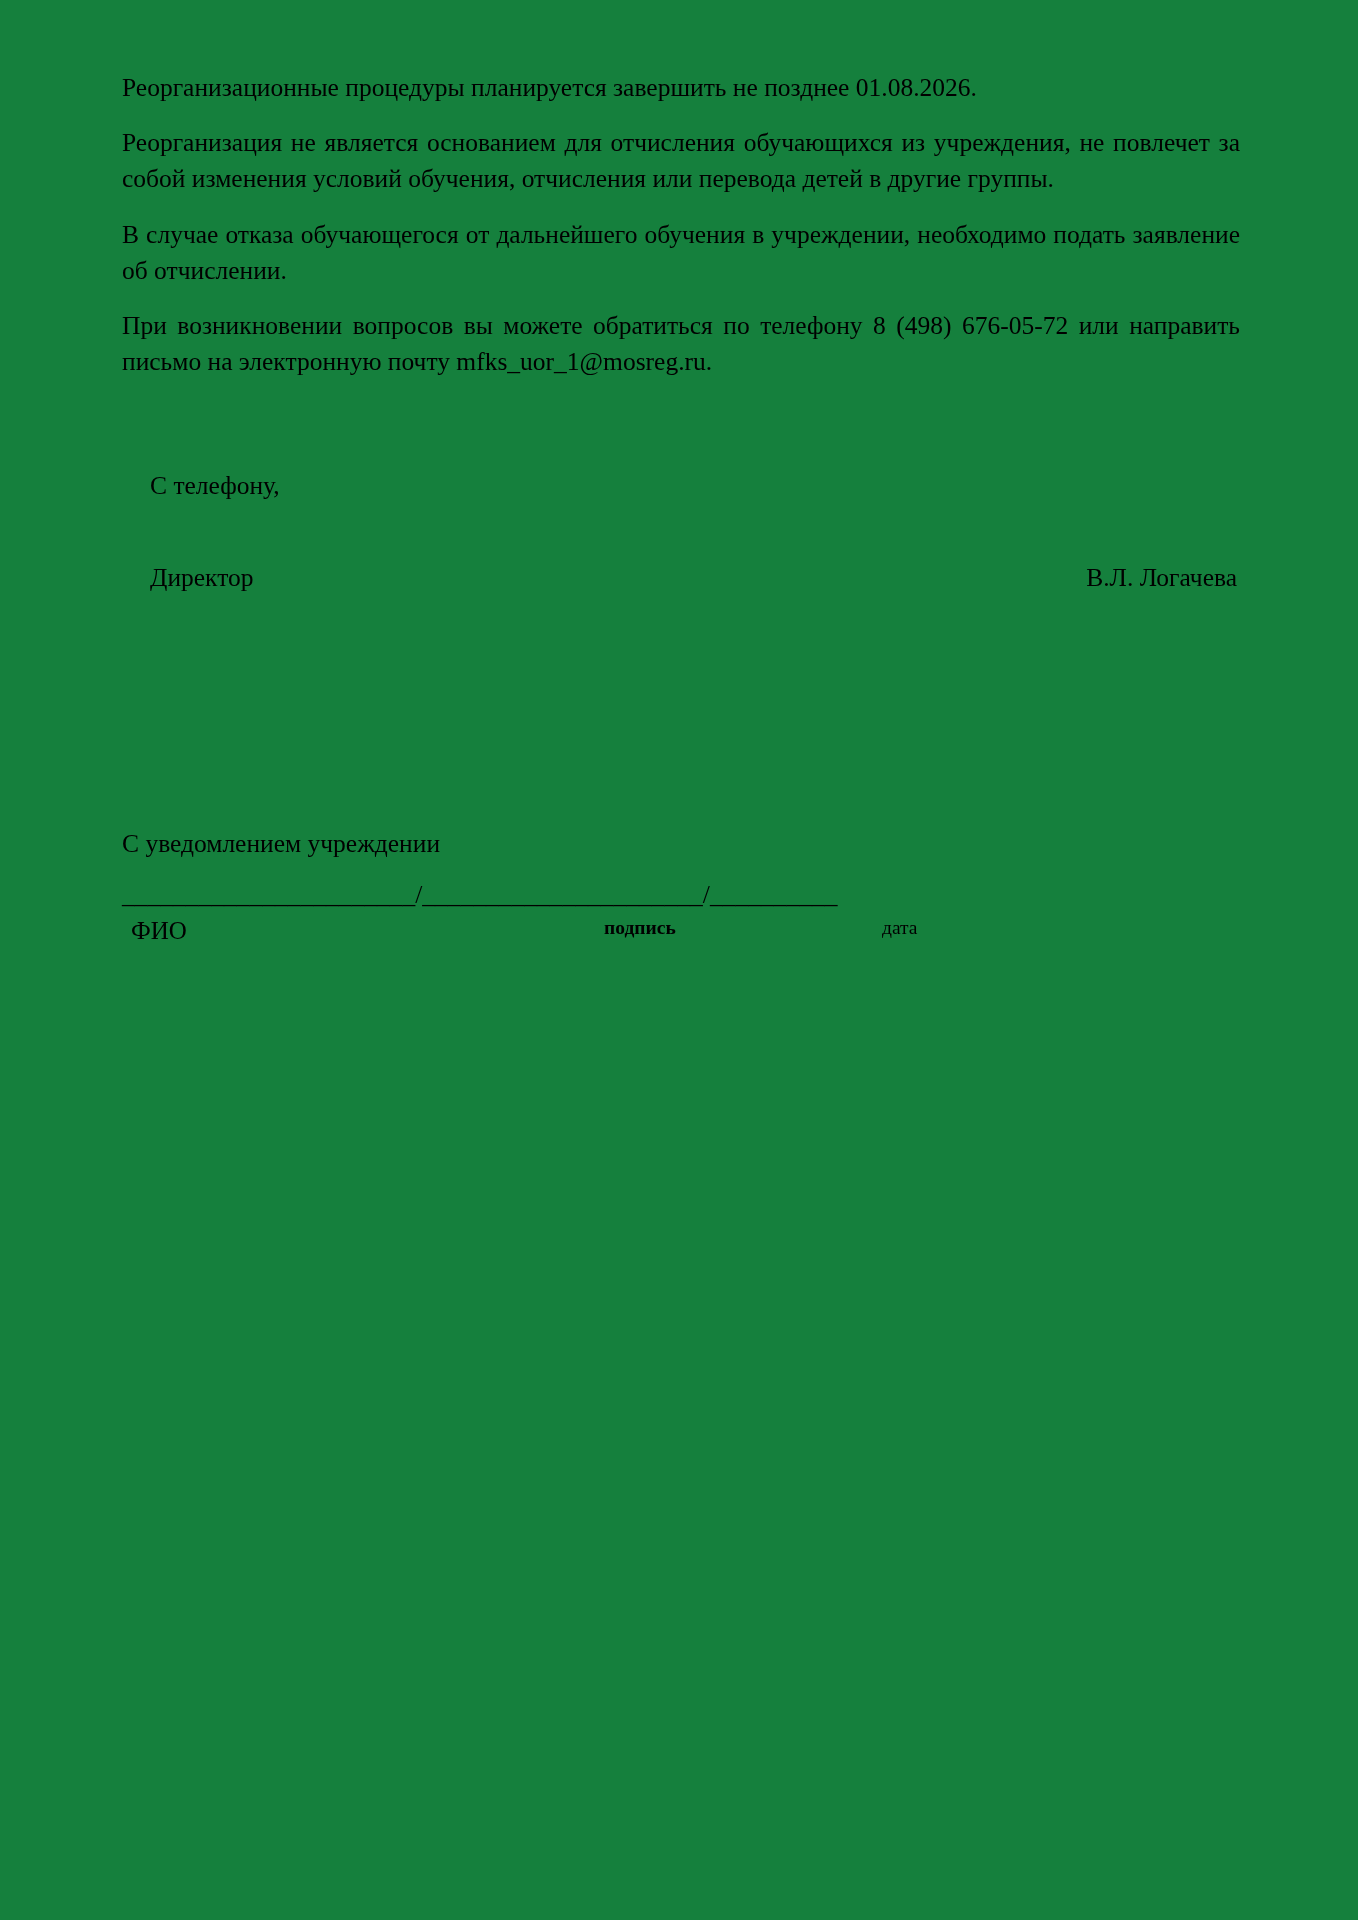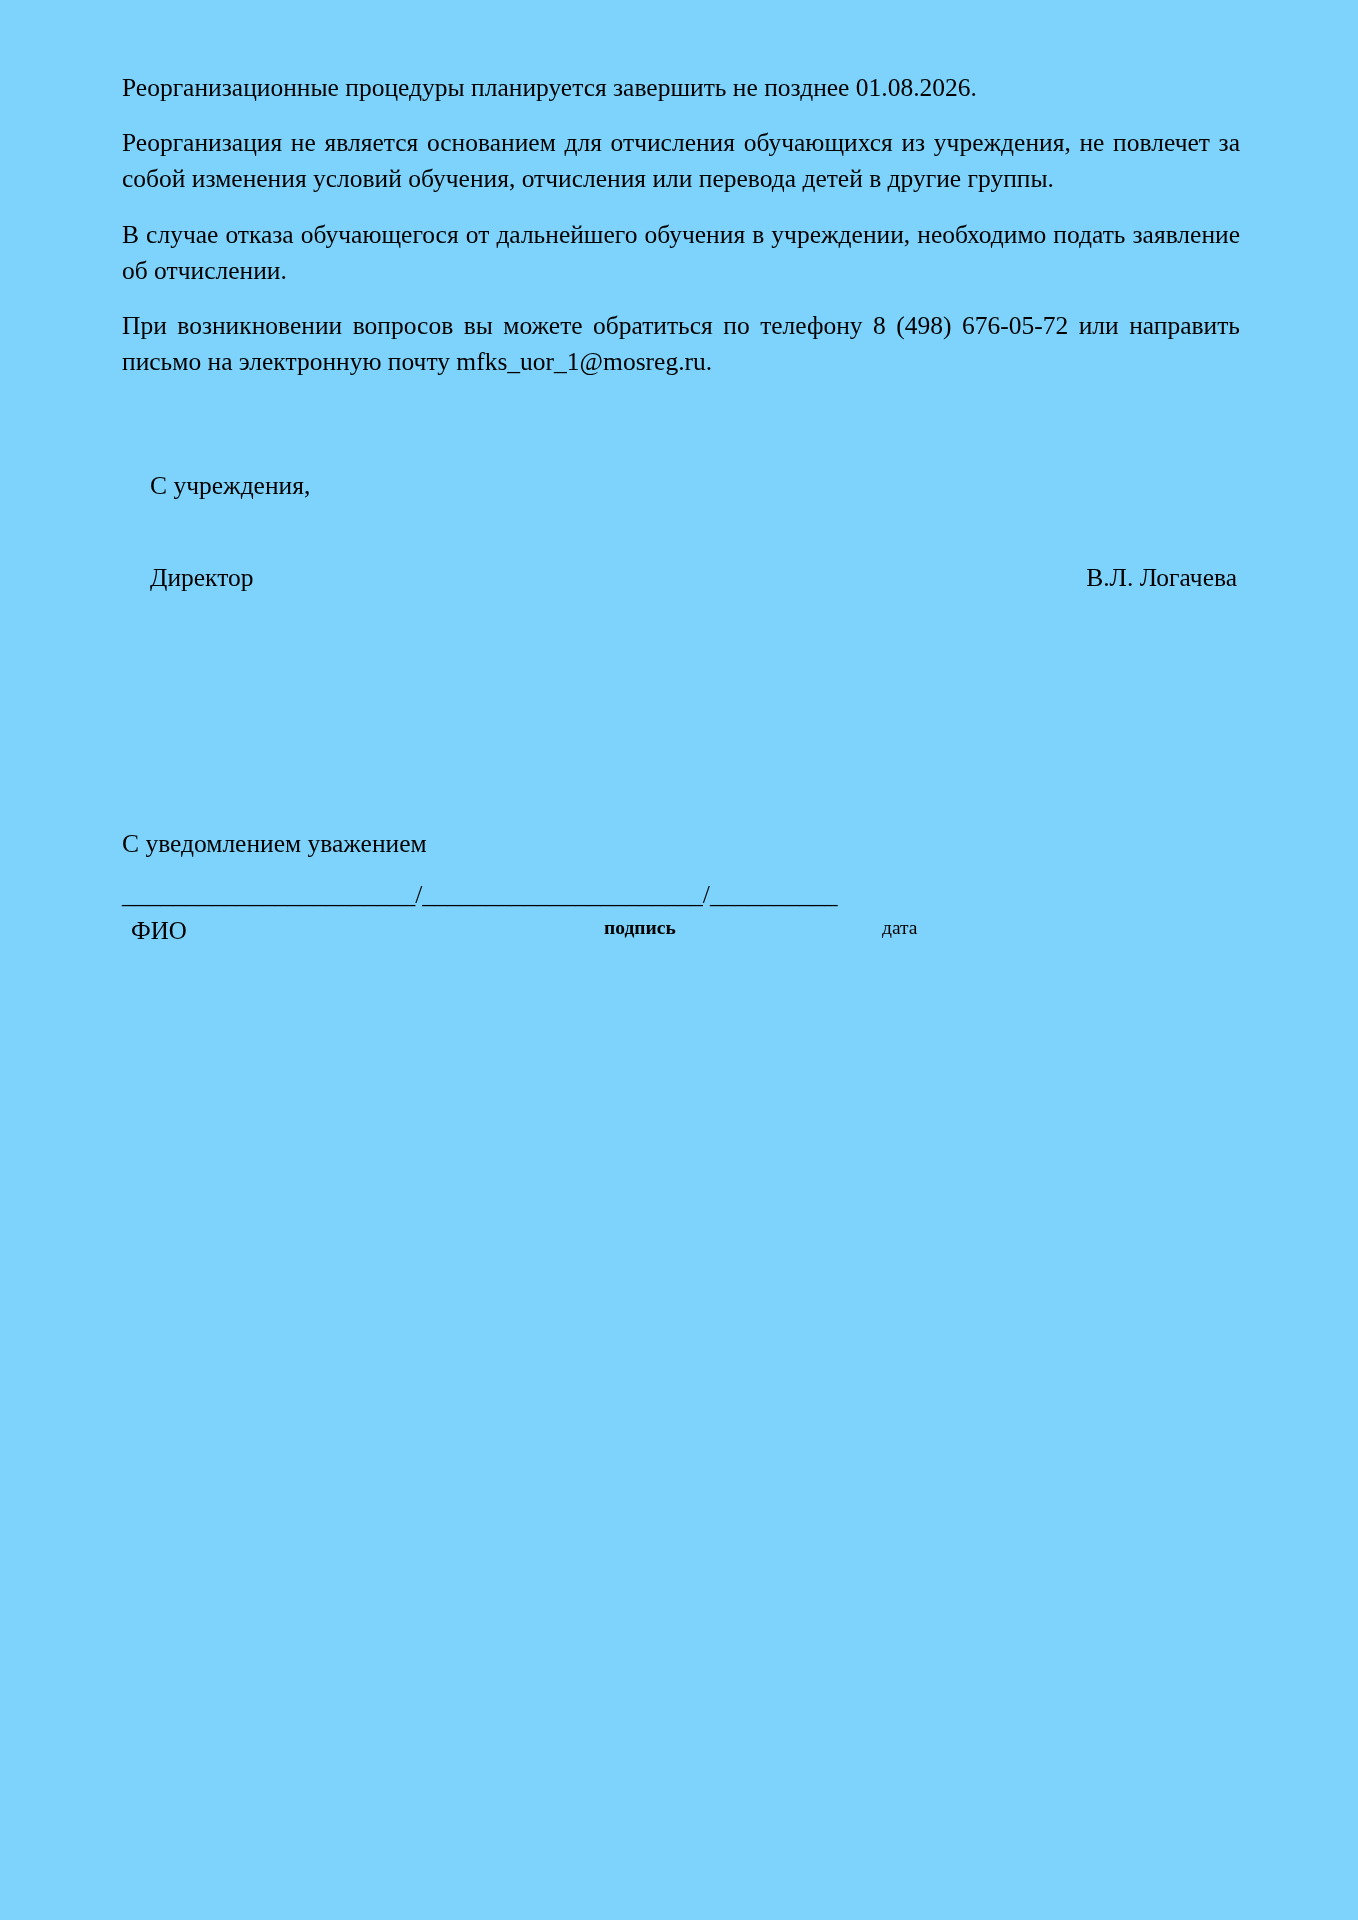--- a/index.html
+++ b/index.html
@@ -11,21 +11,21 @@
     width: 1358px;
     height: 1920px;
     font-family: "Liberation Serif", "DejaVu Serif", serif;
     color: #000000;
     -webkit-font-smoothing: antialiased;
   }
   .page {
     position: relative;
     width: 1358px;
     height: 1920px;
-    background: #7dd3fc;
+    background: #15803d;
     box-sizing: border-box;
     padding: 70px 118px 0 122px;
   }
   .body-text {
     font-size: 25.5px;
     line-height: 1.42;
     text-align: justify;
     text-justify: inter-word;
     margin: 0 0 19px 0;
     hyphens: none;
@@ -87,29 +87,29 @@
 <body>
 
 <div class="page">
 
   <p class="body-text">Реорганизационные процедуры планируется завершить не позднее 01.08.2026.</p>
   <p class="body-text">Реорганизация не является основанием для отчисления обучающихся из учреждения, не повлечет за собой изменения условий обучения, отчисления или перевода детей в другие группы.</p>
   <p class="body-text">В случае отказа обучающегося от дальнейшего обучения в учреждении, необходимо подать заявление об отчислении.</p>
   <p class="body-text last-para">При возникновении вопросов вы можете обратиться по телефону 8 (498) 676-05-72 или направить письмо на электронную почту mfks_uor_1@mosreg.ru.</p>
 
   <div class="sign-block">
-    <p class="sign-regards">С учреждения,</p>
+    <p class="sign-regards">С телефону,</p>
     <div class="sign-row">
       <span class="sign-role">Директор</span>
       <span class="sign-name">В.Л. Логачева</span>
     </div>
   </div>
 
   <div class="ack-block">
-    <p class="ack-title">С уведомлением уважением</p>
+    <p class="ack-title">С уведомлением учреждении</p>
     <p class="ack-lines">_______________________/______________________/__________</p>
     <div class="ack-labels">
       <span class="lbl lbl-fio">ФИО</span>
       <span class="lbl lbl-sign">подпись</span>
       <span class="lbl lbl-date">дата</span>
     </div>
   </div>
 
 </div>
 

